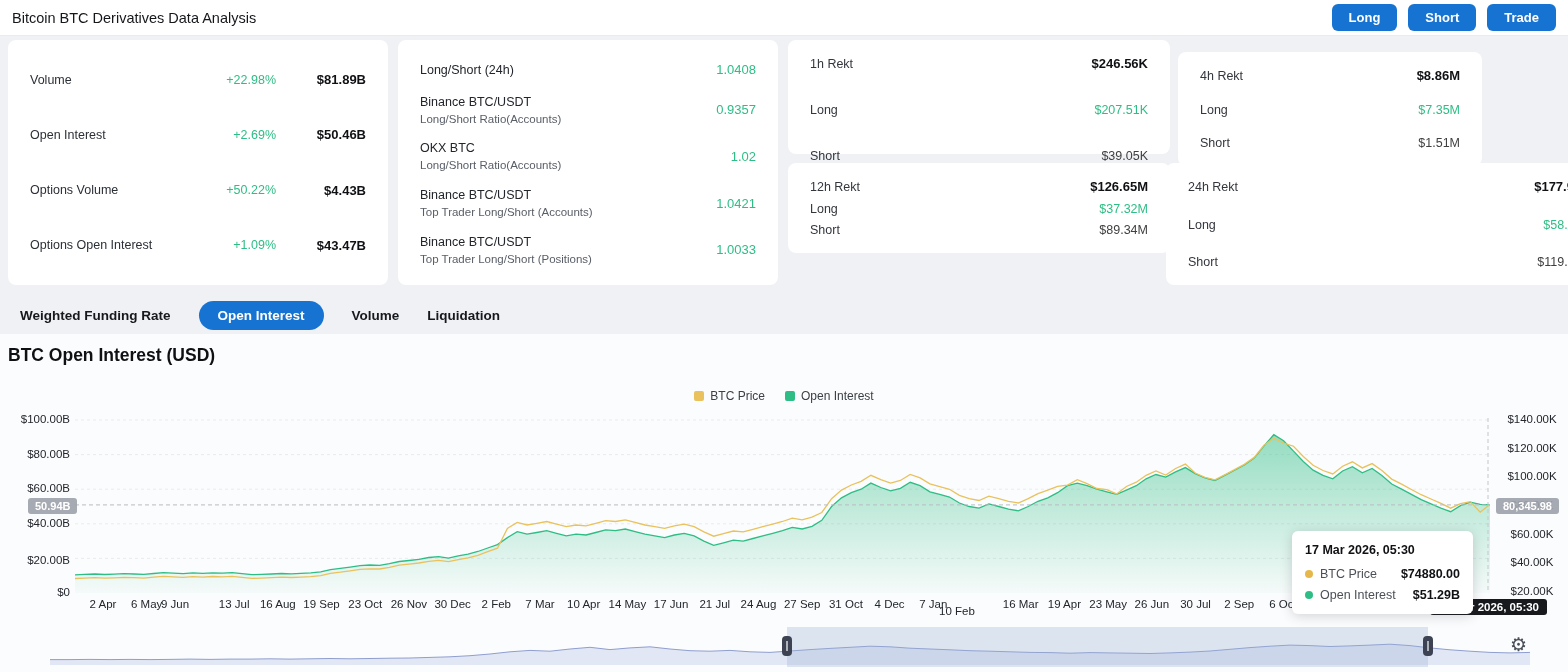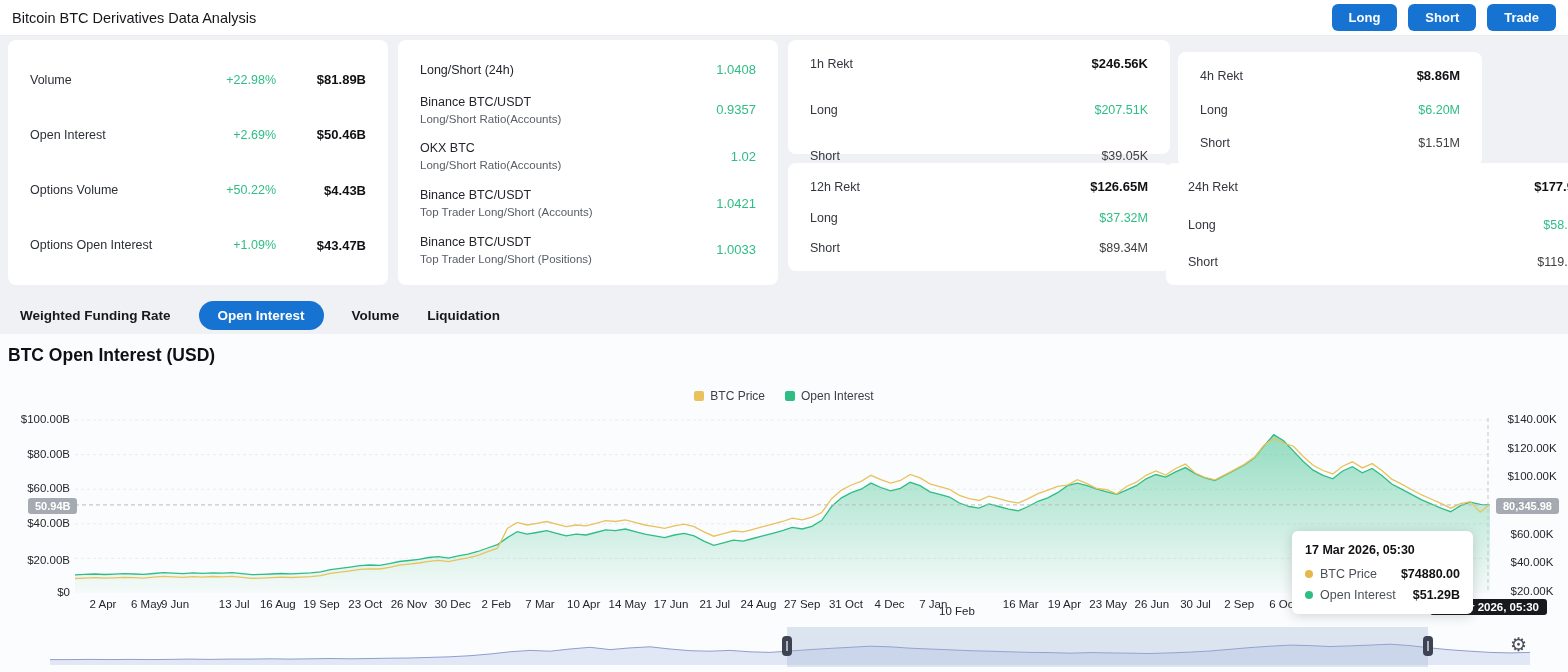--- a/index.html
+++ b/index.html
@@ -150,28 +150,28 @@
         <span class="kr">$39.05K</span>
       </div>
   </div>
   <div class="card rekt" style="left:1178px;top:28px;width:304px;height:114px;margin-top:24px;">
     <div class="krow">
         <span class="kl">4h Rekt</span>
         <span class="kt">$8.86M</span>
       </div>
     <div class="krow">
         <span class="kl">Long</span>
-        <span class="kg">$6.20M</span>
+        <span class="kg">$7.35M</span>
       </div>
     <div class="krow">
         <span class="kl">Short</span>
         <span class="kr">$1.51M</span>
       </div>
   </div>
-  <div class="card rekt" style="left:788px;top:163px;width:382px;height:108px;">
+  <div class="card rekt" style="left:788px;top:163px;width:382px;height:90px;">
     <div class="krow">
         <span class="kl">12h Rekt</span>
         <span class="kt">$126.65M</span>
       </div>
     <div class="krow">
         <span class="kl">Long</span>
         <span class="kg">$37.32M</span>
       </div>
     <div class="krow">
         <span class="kl">Short</span>

